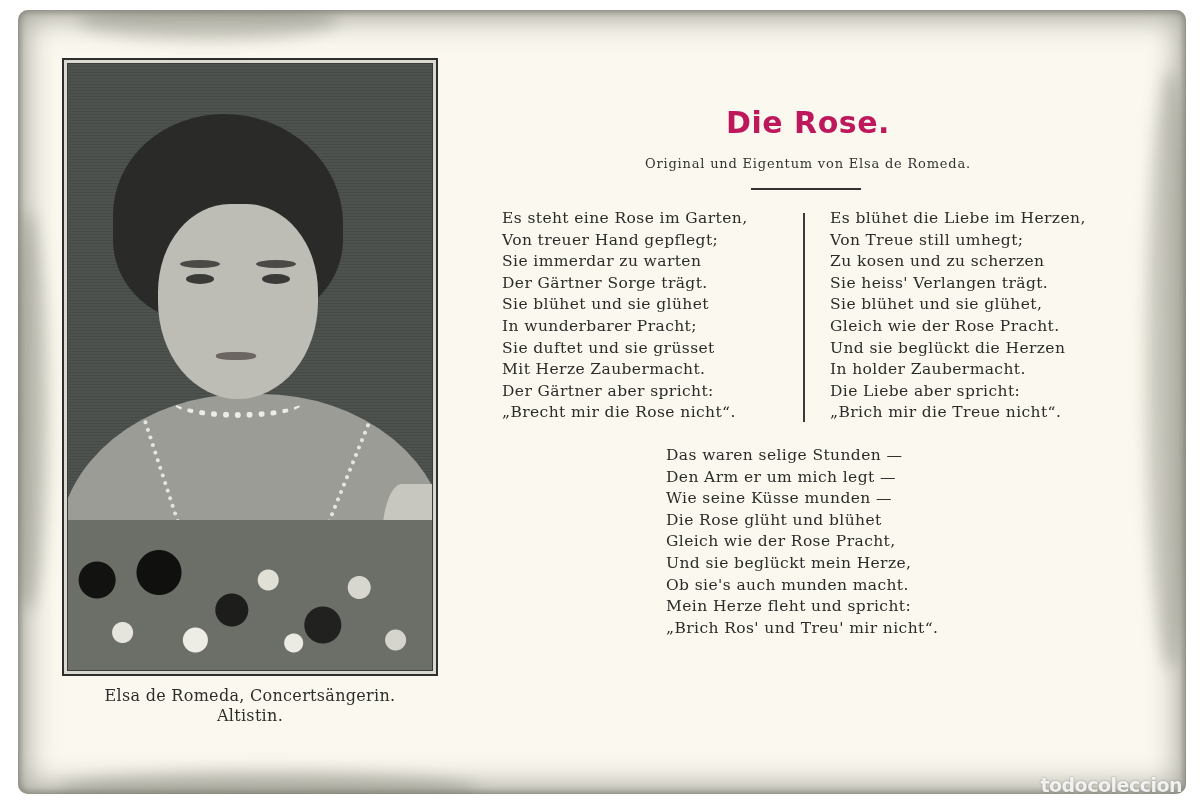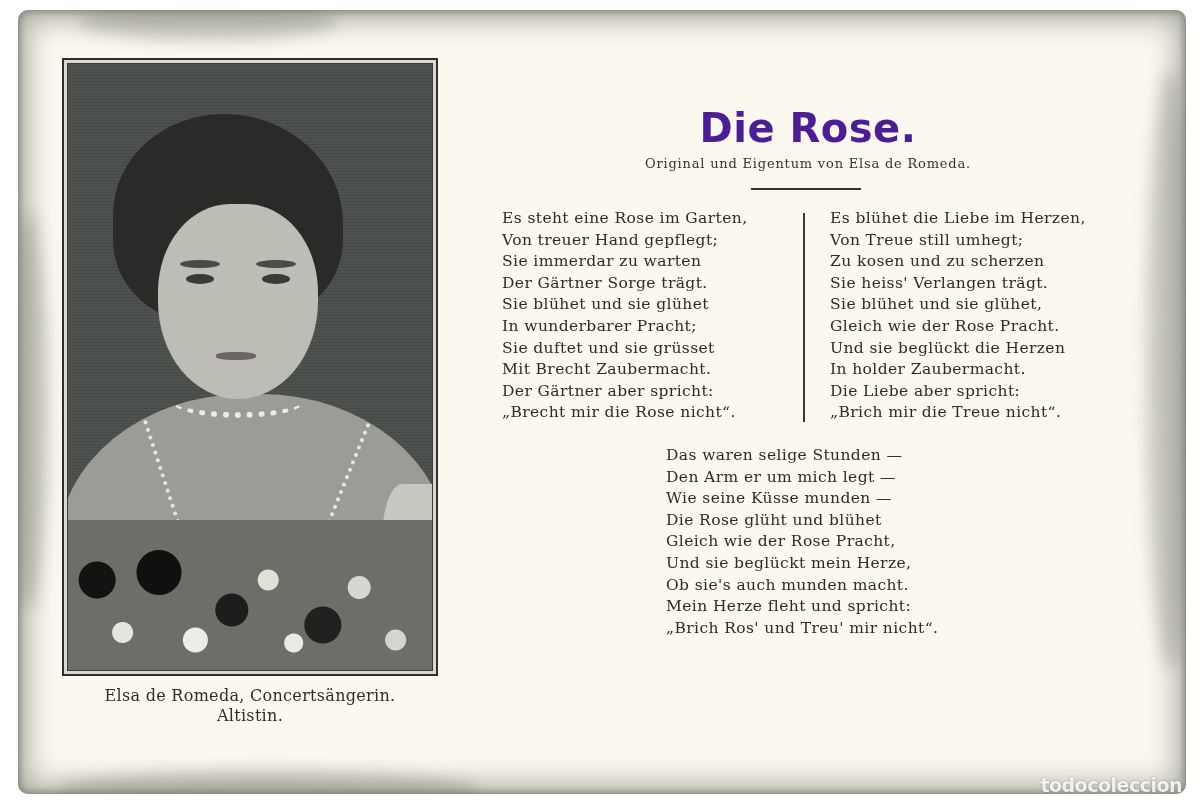--- a/index.html
+++ b/index.html
@@ -50,21 +50,21 @@
       filter: contrast(1.1);
     }
     .sleeve { position: absolute; right: 0; top: 420px; width: 50px; height: 140px; background: #c7c7c0; border-radius: 40% 0 0 40%; }
     .caption {
       position: absolute; left: 44px; top: 676px; width: 376px; text-align: center;
       font-size: 16px; line-height: 20px; color: #2d2d2b; letter-spacing: 0.3px;
     }
     .title {
       position: absolute; left: 600px; top: 95px; width: 380px; text-align: center;
       font-family: "DejaVu Sans", "Liberation Sans", sans-serif; font-weight: bold;
-      font-size: 40px; color: #4c1d95; letter-spacing: 0.5px;
+      font-size: 30px; color: #be185d; letter-spacing: 0.5px;
     }
     .subtitle {
       position: absolute; left: 540px; top: 146px; width: 500px; text-align: center;
       font-size: 13px; color: #333331; letter-spacing: 0.8px;
     }
     .rule { position: absolute; left: 733px; top: 178px; width: 110px; height: 0; border-top: 2px solid #333; }
     .stanza { position: absolute; font-size: 15.5px; line-height: 21.6px; color: #2b2b29; letter-spacing: 0.4px; white-space: nowrap; }
     .stanza div { height: 21.6px; }
     .st1 { left: 484px; top: 198px; }
     .st2 { left: 812px; top: 198px; }
@@ -114,21 +114,21 @@
   <div class="rule"></div>
 
   <div class="stanza st1">
     <div>Es steht eine Rose im Garten,</div>
     <div>Von treuer Hand gepflegt;</div>
     <div>Sie immerdar zu warten</div>
     <div>Der Gärtner Sorge trägt.</div>
     <div>Sie blühet und sie glühet</div>
     <div>In wunderbarer Pracht;</div>
     <div>Sie duftet und sie grüsset</div>
-    <div>Mit Brecht Zaubermacht.</div>
+    <div>Mit Herze Zaubermacht.</div>
     <div>Der Gärtner aber spricht:</div>
     <div>„Brecht mir die Rose nicht“.</div>
   </div>
 
   <div class="divider"></div>
 
   <div class="stanza st2">
     <div>Es blühet die Liebe im Herzen,</div>
     <div>Von Treue still umhegt;</div>
     <div>Zu kosen und zu scherzen</div>

